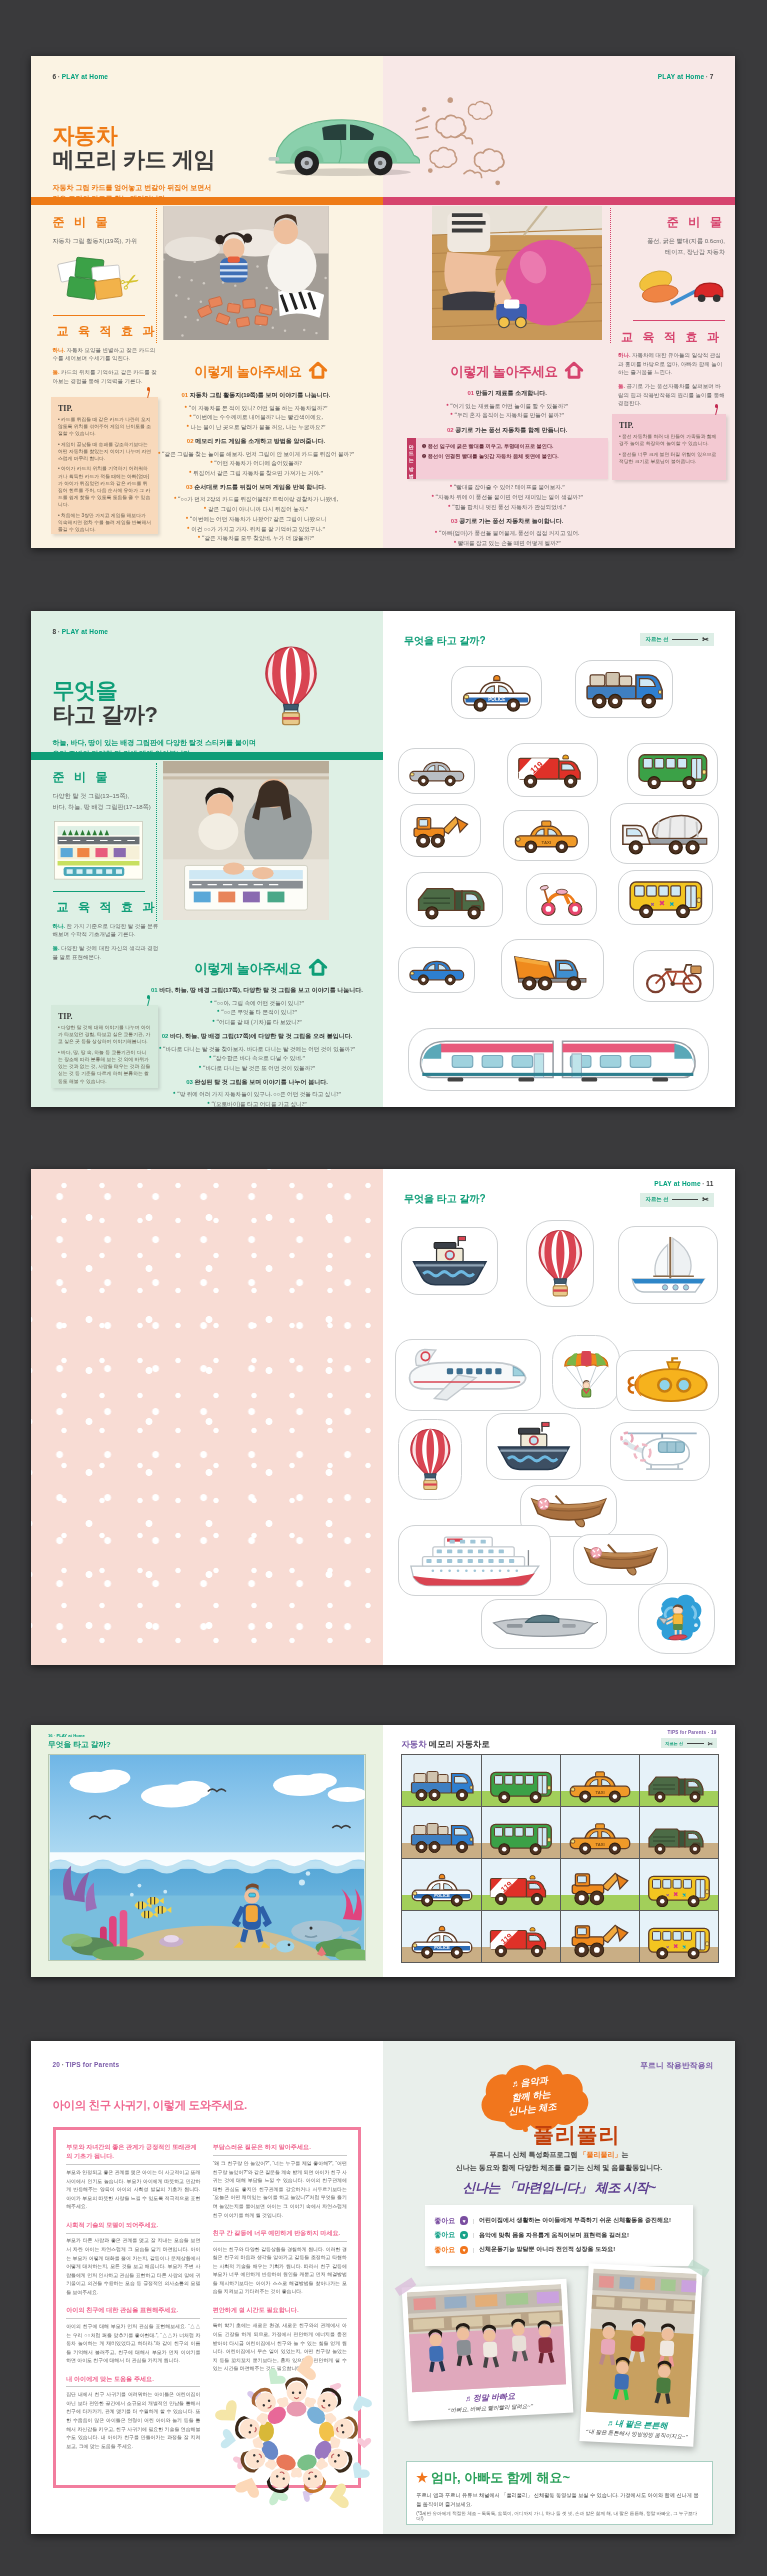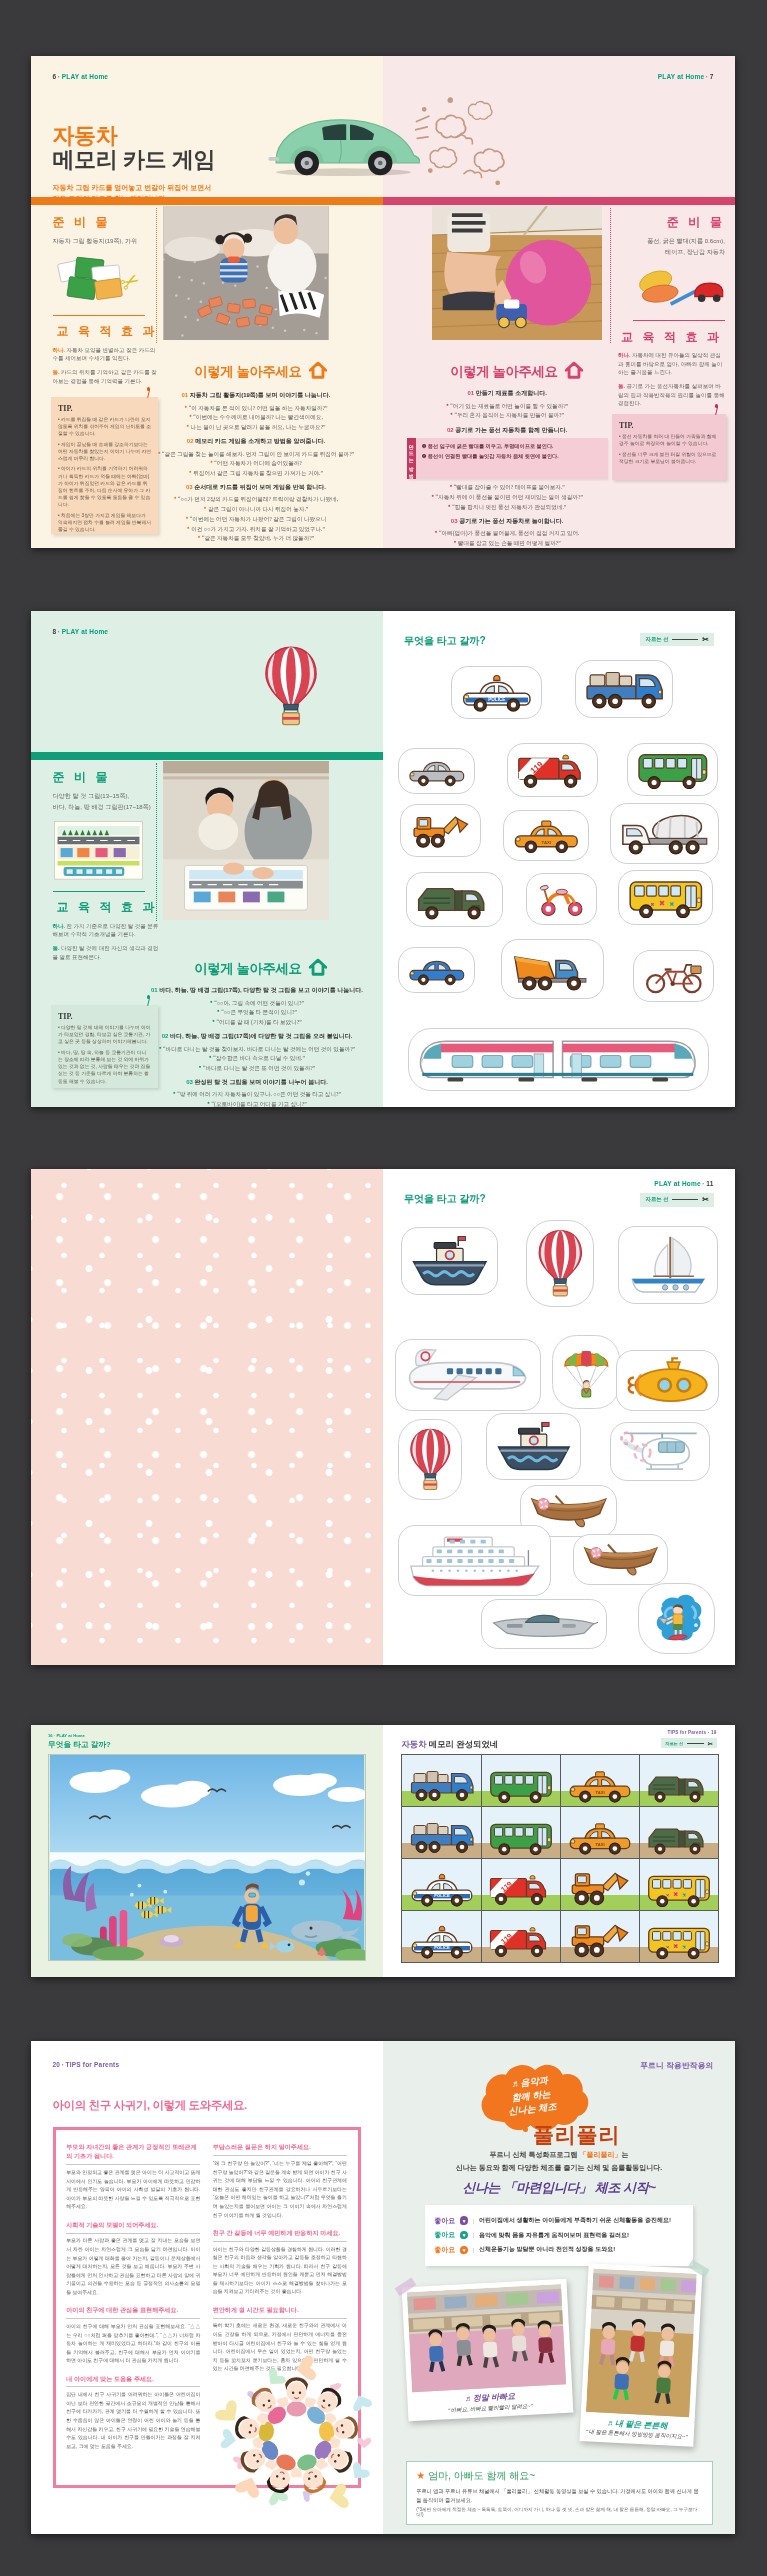--- a/index.html
+++ b/index.html
@@ -100,21 +100,21 @@
   .like-bub{color:#fff;border-radius:50% 50% 50% 3.1px;width:8.4px;height:8.4px;display:inline-flex;
             align-items:center;justify-content:center;font-size:5.4px}
   .like-sep{color:#bbb}
   .like-txt{font-weight:bold;color:#333}
   .polaroid{position:absolute;background:#fff;box-shadow:1.5px 3.1px 6.1px rgba(0,0,0,.25);padding:5.4px 5.4px 3.1px;box-sizing:border-box}
   .polaroid .cap1{font-weight:bold;font-style:italic;text-align:center;font-size:8px;margin-top:3.8px}
   .polaroid .cap2{font-family:"Liberation Serif",serif;font-style:italic;text-align:center;font-size:5.5px;color:#444;margin:1.5px 0 2.3px}
   .tape{position:absolute;width:20px;height:9.2px;opacity:.7}
   .famybox{position:absolute;left:23px;top:420px;width:307px;height:64px;background:#fff;
            border:1.2px solid #a9cfc2;box-sizing:border-box;padding:7px 9.2px}
-  .famy-h{font-size:10px;font-weight:normal;color:#2aa05a}
+  .famy-h{font-size:13px;font-weight:bold;color:#2aa05a}
   .famy-h .star{color:#f1761d;margin-right:3.1px}
   .famy-p{font-size:5.2px;color:#444;line-height:1.7;margin-top:3.8px}
   .famy-p2{font-size:4.6px;color:#666;margin-top:2.3px}
   .s4-head{position:absolute;font-weight:bold}
   .kids{position:absolute}
 </style>
 </head>
 <body>
 
 <div class="spread" style="top:56px;height:492px">
@@ -374,20 +374,28 @@
         <circle cx="148" cy="68" r="8" fill="#b9bec4"></circle>
         <circle cx="148" cy="68" r="3" fill="#666"></circle>
  <path d="M96 38 C98 50 98 58 94 68" stroke="#69b78d" stroke-width="1.5" fill="none"></path>
  <rect x="2" y="60" width="14" height="5" rx="2" fill="#c8ccc8"></rect>
       </svg></div>
 </div>
 
 <div class="spread" style="top:611px;height:496px">
   <div class="half bg-green" id="s2l">
     <div class="pgh l"><span class="dark">8</span><span class="sep">·</span><span class="teal">PLAY at Home</span></div>
+    <div class="tblock l">
+      <div class="t1 acc-g">무엇을</div>
+      <div class="t1 dark">타고 갈까?</div>
+      <div class="sub acc-g">
+          <div>하늘, 바다, 땅이 있는 배경 그림판에 다양한 탈것 스티커를 붙이며</div>
+          <div>우리 주변의 다양한 탈 것에 대해 알아봅니다.</div>
+        </div>
+    </div>
     <div id="balloon-deco" style="position:absolute;left:230px;top:32px;width:60px;height:86px"><svg style="width:100%" viewBox="0 0 86 124">
   <path d="M43 6 C66 6 79 24 79 44 C79 63 62 78 52 88 H34 C24 78 7 63 7 44 C7 24 20 6 43 6Z" fill="#d94452" stroke="#b83341" stroke-width="2"></path>
   <path d="M43 6 C52 6 58 24 58 44 C58 62 50 78 46 88 H40 C36 78 28 62 28 44 C28 24 34 6 43 6Z" fill="#fff"></path>
   <path d="M43 6 C47 6 50 24 50 44 C50 62 46 78 44.5 88 H41.5 C40 78 36 62 36 44 C36 24 39 6 43 6Z" fill="#d94452"></path>
   <path d="M20 14 C13 24 10 34 10 44 C10 56 16 66 22 74 C18 64 16 54 16 44 C16 32 18 22 20 14Z" fill="#fff" opacity=".85"></path>
   <path d="M66 14 C73 24 76 34 76 44 C76 56 70 66 64 74 C68 64 70 54 70 44 C70 32 68 22 66 14Z" fill="#fff" opacity=".85"></path>
   <line x1="34" y1="88" x2="33" y2="102" stroke="#5a6b7c" stroke-width="2"></line>
   <line x1="52" y1="88" x2="53" y2="102" stroke="#5a6b7c" stroke-width="2"></line>
   <path d="M32 88 H54 L52 96 H34Z" fill="#3d5a6e" stroke="#2c4455" stroke-width="1.4"></path>
   <rect x="31" y="100" width="24" height="17" rx="3" fill="#e8c98a" stroke="#b08748" stroke-width="2"></rect>
@@ -1056,21 +1064,21 @@
             <path d="M298 252 l-8 -5 v10z" fill="#9fd4e8"></path>
             <circle cx="315" cy="250" r="1.8" fill="#333"></circle>
           </g>
  <ellipse cx="160" cy="246" rx="16" ry="7" fill="#c8b0cc"></ellipse>
           <ellipse cx="160" cy="242" rx="10" ry="5" fill="#e8d8ec"></ellipse>
 </svg>
       </div>
   </div>
   <div class="half bg-white" id="s4r">
     <div class="s4-head" style="left:18.4px;top:14px;font-size:8.4px">
-      <span class="acc-pu">자동차</span><span class="dark"> 메모리 완성되었네</span>
+      <span class="acc-pu">자동차</span><span class="dark"> 메모리 자동차로</span>
     </div>
     <div class="pgh r" style="top:5.4px;right:18.4px;font-size:4.6px"><span class="acc-pu">TIPS for Parents</span><span class="sep">·</span><span class="acc-pu">19</span></div>
     <div class="cutline" style="top:13px;right:18.4px;padding:1.5px 3.8px;font-size:4.2px">
       <span>자르는 선</span>
         <span class="cl-l" style="width:17px"></span>
         <span class="cl-s" style="font-size:6.1px">✂</span>
     </div>
     <div class="mgrid" style="left:18.4px;top:29px;width:316px;height:207px" id="mgrid">
         <div class="mcell" style="--g: #a2cf5a;">
           <div class="mveh">

